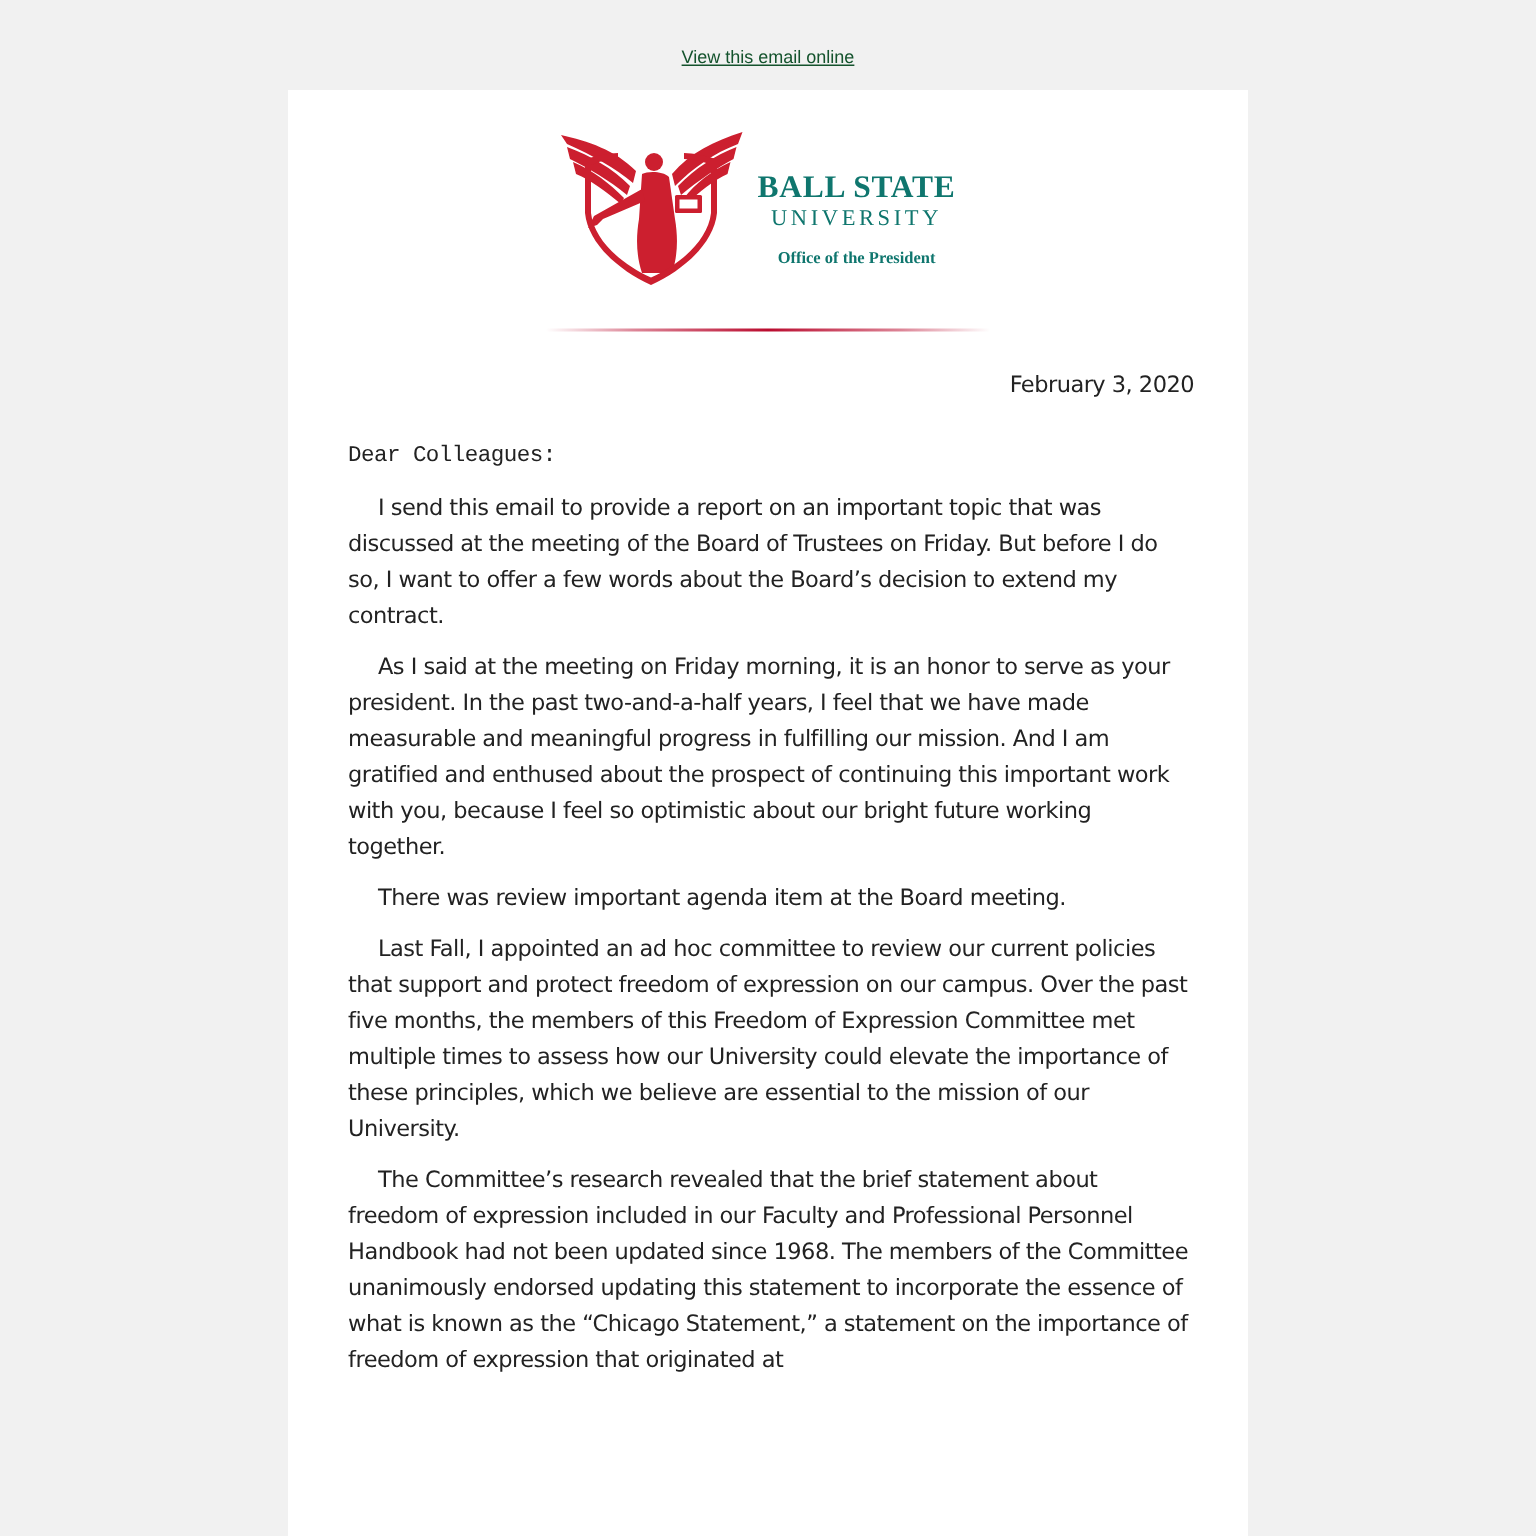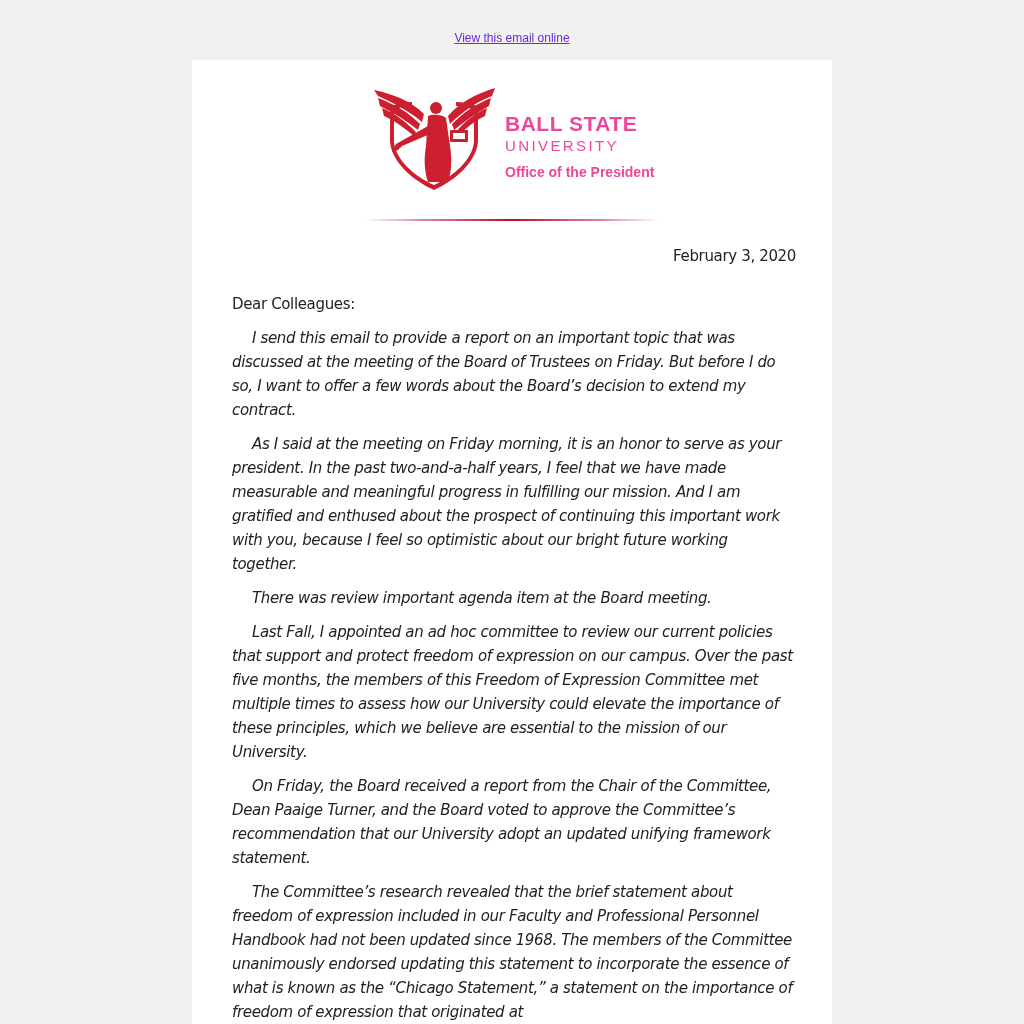--- a/index.html
+++ b/index.html
@@ -19,21 +19,21 @@
       position: relative;
     }
     .view-online {
       position: absolute;
       top: 31px;
       left: 0;
       width: 1024px;
       text-align: center;
       font-family: "Liberation Sans", sans-serif;
       font-size: 12px;
-      color: #6d28d9;
+      color: #14532d;
       text-decoration: underline;
       cursor: pointer;
     }
     .card {
       position: absolute;
       top: 60px;
       left: 192px;
       width: 640px;
       height: 1000px;
       background: #ffffff;
@@ -42,38 +42,39 @@
       position: absolute;
       top: 26px;
       left: 180px;
       width: 285px;
       height: 110px;
     }
     .logo-text {
       position: absolute;
       left: 133px;
       top: 26px;
-      font-family: Liberation Sans, sans-serif;
-      color: #ec4899;
+      font-family: Liberation Serif, serif;
+      color: #0f766e;
+      text-align: center;
     }
     .logo-line1 {
       font-size: 21px;
       font-weight: bold;
       letter-spacing: 0.5px;
       line-height: 24px;
       white-space: nowrap;
     }
     .logo-line2 {
       font-size: 15px;
       letter-spacing: 2.4px;
       line-height: 20px;
       white-space: nowrap;
     }
     .logo-line3 {
-      font-size: 14px;
+      font-size: 11px;
       font-weight: bold;
       line-height: 16px;
       margin-top: 8px;
       white-space: nowrap;
     }
     .divider {
       position: absolute;
       top: 159px;
       left: 172px;
       width: 296px;
@@ -90,25 +91,25 @@
       line-height: 24px;
       color: #222;
       letter-spacing: -0.35px;
     }
     .date {
       margin: 0 0 24px 0;
       text-align: right;
     }
     .salutation {
       margin: 16px 0 10px 0;
+      font-family: Liberation Mono, monospace;
     }
     .para {
       margin: 0 0 10px 0;
       text-indent: 20px;
-      font-style: italic;
     }
   </style>
 </head>
 <body>
 
 <div class="top-bar">
   <a class="view-online">View this email online</a>
 </div>
 
 <div class="card">
@@ -147,16 +148,15 @@
 
   <div class="divider"></div>
 
   <div class="content">
     <p class="date">February 3, 2020</p>
     <p class="salutation">Dear Colleagues:</p>
     <p class="para">I send this email to provide a report on an important topic that was discussed at the meeting of the Board of Trustees on Friday. But before I do so, I want to offer a few words about the Board’s decision to extend my contract.</p>
     <p class="para">As I said at the meeting on Friday morning, it is an honor to serve as your president. In the past two-and-a-half years, I feel that we have made measurable and meaningful progress in fulfilling our mission. And I am gratified and enthused about the prospect of continuing this important work with you, because I feel so optimistic about our bright future working together.</p>
     <p class="para">There was review important agenda item at the Board meeting.</p>
     <p class="para">Last Fall, I appointed an ad hoc committee to review our current policies that support and protect freedom of expression on our campus. Over the past five months, the members of this Freedom of Expression Committee met multiple times to assess how our University could elevate the importance of these principles, which we believe are essential to the mission of our University.</p>
-    <p class="para">On Friday, the Board received a report from the Chair of the Committee, Dean Paaige Turner, and the Board voted to approve the Committee’s recommendation that our University adopt an updated unifying framework statement.</p>
     <p class="para">The Committee’s research revealed that the brief statement about freedom of expression included in our Faculty and Professional Personnel Handbook had not been updated since 1968. The members of the Committee unanimously endorsed updating this statement to incorporate the essence of what is known as the “Chicago Statement,” a statement on the importance of freedom of expression that originated at</p>
   </div>
 </div>
 
 </body></html>

